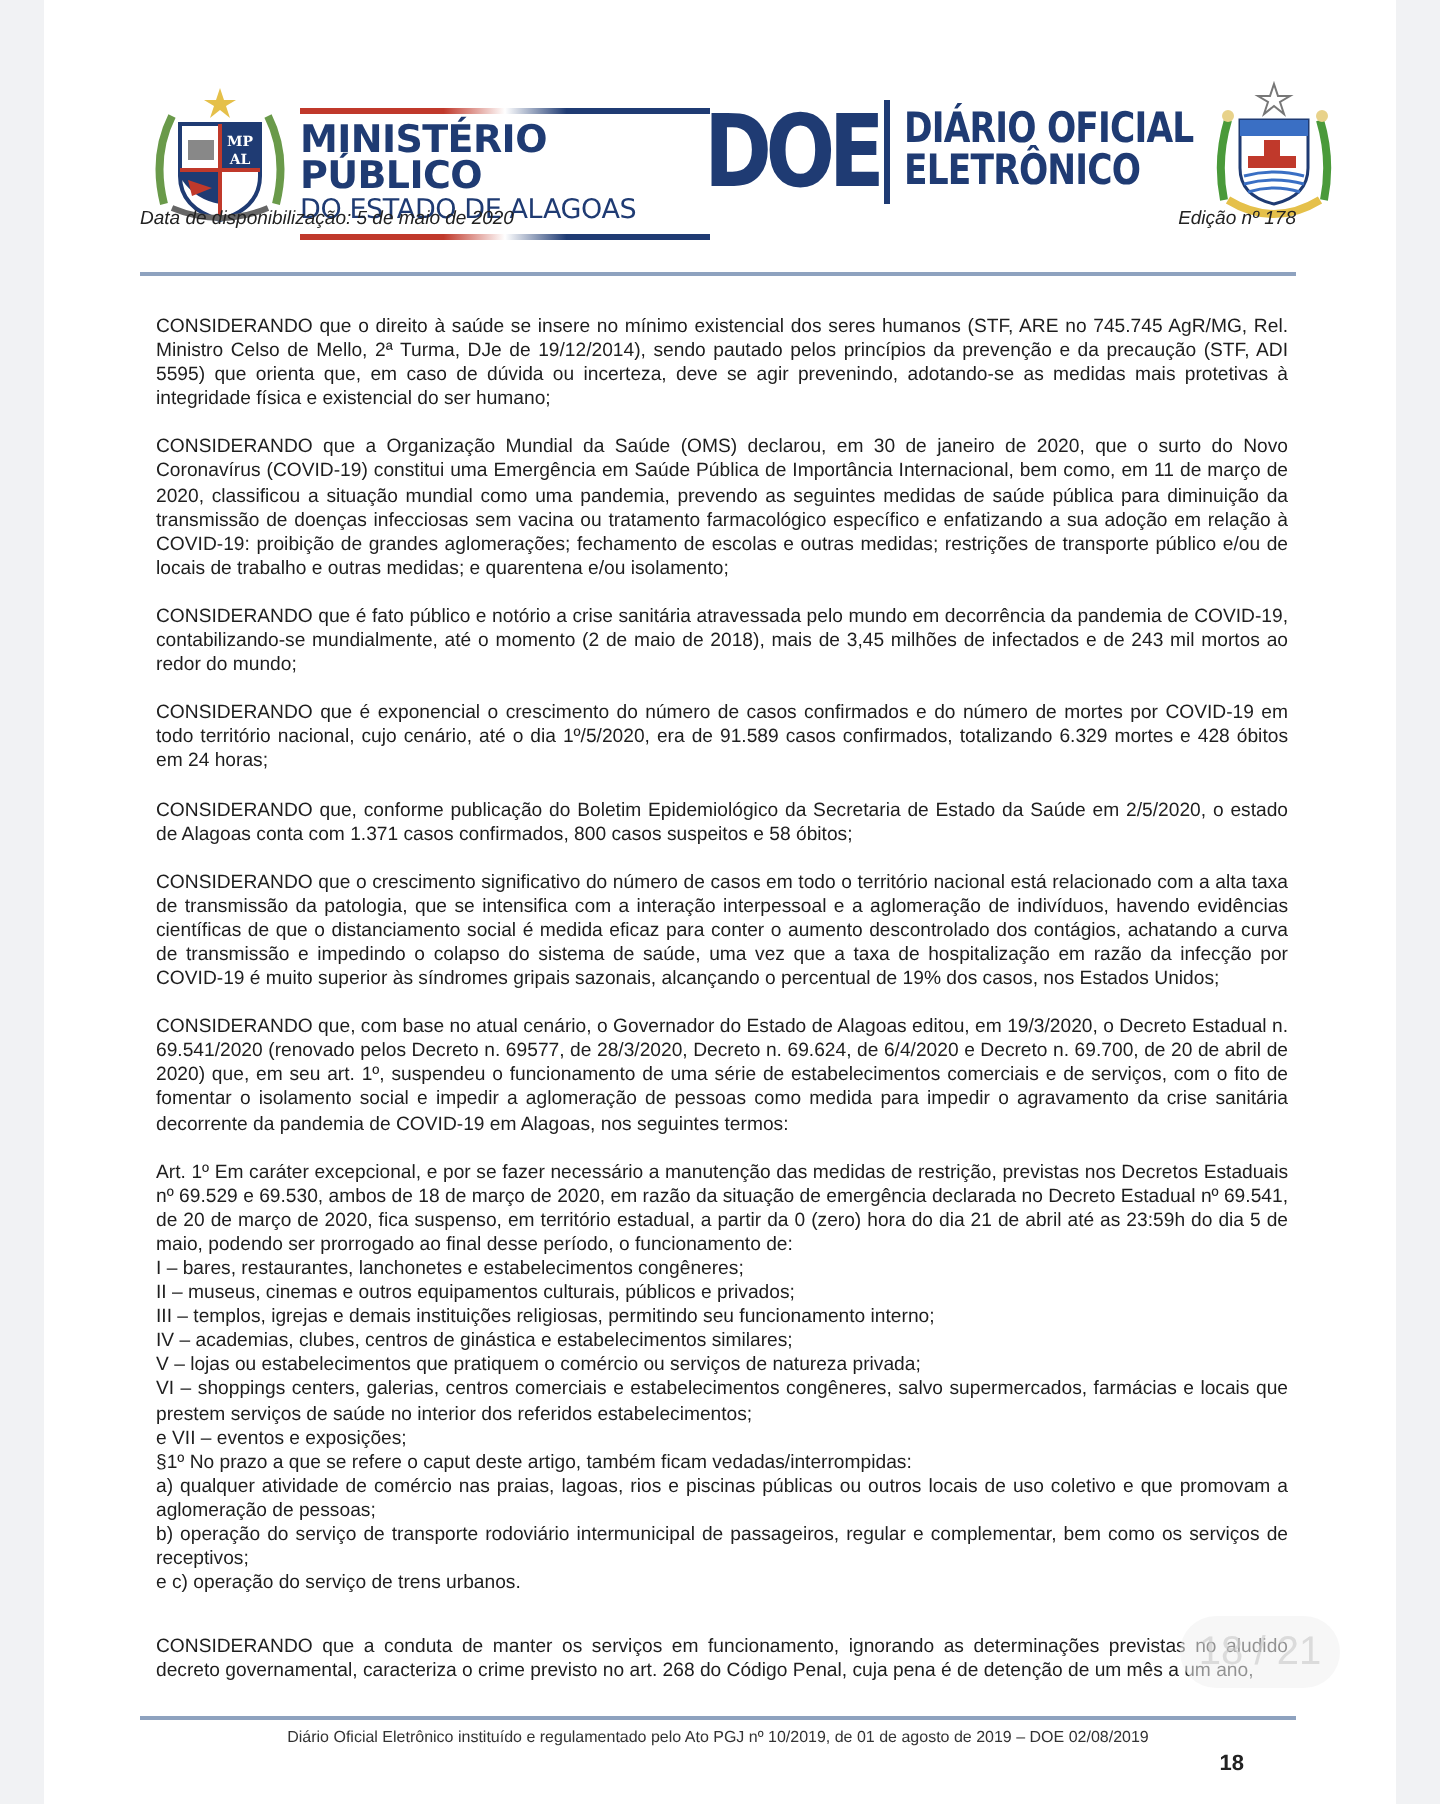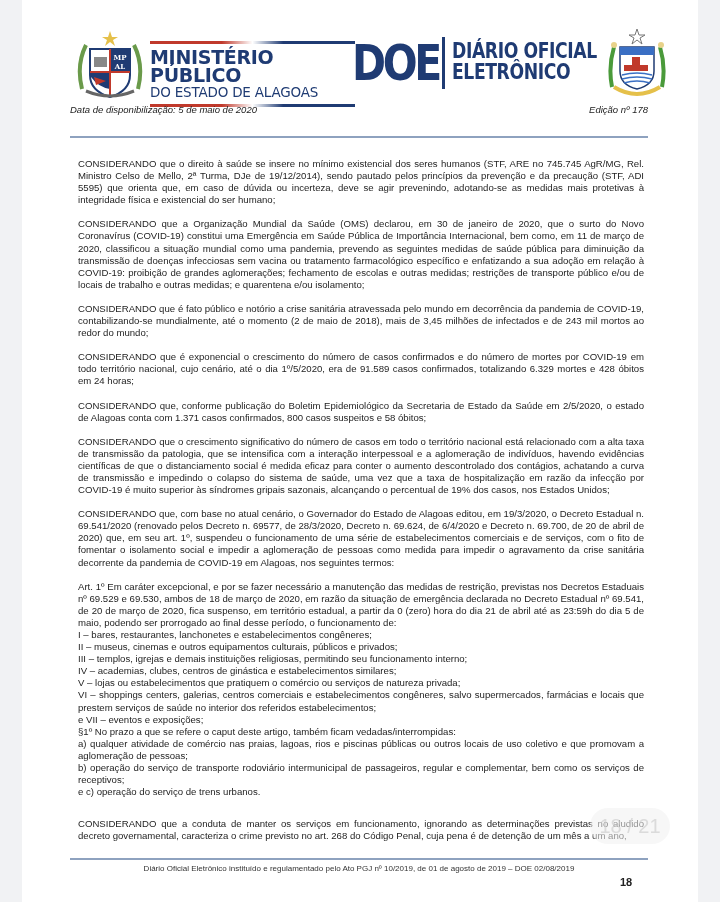--- a/index.html
+++ b/index.html
@@ -3,41 +3,41 @@
 <meta charset="utf-8">
 <style>
   html, body { margin:0; padding:0; }
   body {
     width:720px; height:902px; background:#f1f2f4; overflow:hidden;
     font-family:"Liberation Sans", sans-serif; color:#1a1a1a;
   }
   .page {
     position:absolute; left:22px; top:0; width:676px; height:902px; background:#ffffff;
   }
-  .header { position:absolute; left:48px; top:27px; width:578px; height:72px;text-decoration:underline; }
+  .header { position:absolute; left:48px; top:40px; width:578px; height:72px;text-decoration:underline; }
   .mp-seal { position:absolute; left:4px; top:2px; width:72px; height:72px; }
   .mp-name { position:absolute; left:80px; top:14px; width:210px; }
   .mp-bar { height:3px; width:205px; background:linear-gradient(90deg,#c0392b 0%,#c0392b 35%,#ffffff 50%,#1f3b73 65%,#1f3b73 100%); }
   .mp-line1 { font-family:"DejaVu Sans", sans-serif; font-weight:bold; font-size:19px; color:#1f3b73; letter-spacing:-0.3px; margin-top:4px; line-height:18px; }
   .mp-line2 { font-family:"DejaVu Sans", sans-serif; font-size:13.5px; color:#1f3b73; letter-spacing:-0.2px; line-height:16px; margin-bottom:4px; }
   .doe { position:absolute; left:282px; top:8px; font-family:"DejaVu Sans", sans-serif; font-weight:bold; font-size:50px; color:#1f3b73; letter-spacing:-4px; line-height:56px; transform:scaleX(0.82); transform-origin:left top; }
   .doe-sep { position:absolute; left:372px; top:10px; width:3px; height:52px; background:#1f3b73; }
   .diario { position:absolute; left:382px; top:14px; font-family:"DejaVu Sans", sans-serif; font-weight:bold; color:#1f3b73; font-size:21px; line-height:21px; letter-spacing:-0.5px; transform:scaleX(0.82); transform-origin:left top; }
   .al-seal { position:absolute; left:536px; top:0px; width:62px; height:72px; }
   .meta-row { position:absolute; left:48px; top:104px; width:578px; font-size:9.5px; color:#222;font-style:italic; }
   .meta-row .edicao { position:absolute; right:0; top:0; }
   .rule-top { position:absolute; left:48px; top:136px; width:578px; height:2px; background:#8ea2bf; }
   .content { position:absolute; left:56px; top:158px; width:566px; font-size:9.6px; line-height:12.1px; text-align:justify; color:#1e1e1e; }
   .content p { margin:0 0 12px 0; }
   .content .item { margin:0; }
   .content .art-block { }
   .content .gap-big { margin-top:20px; }
   .rule-bottom { position:absolute; left:48px; top:858px; width:578px; height:2px; background:#8ea2bf; }
   .footer-text { position:absolute; left:48px; top:864px; width:578px; text-align:center; font-size:8px; color:#333; }
-  .page-num { position:absolute; left:598px; top:876px; width:34px; text-align:left; font-weight:bold; font-size:11px; color:#222; }
+  .page-num { position:absolute; left:566px; top:876px; width:34px; text-align:right; font-weight:bold; font-size:11px; color:#222; }
   .overlay { position:absolute; left:568px; top:808px; width:80px; height:36px; border-radius:18px; background:rgba(240,240,240,0.55); color:rgba(200,200,200,0.6); font-size:20px; text-align:center; line-height:36px; }
 </style>
 </head>
 <body>
 
 <div class="page">
 
   <div class="header">
     <svg class="mp-seal" viewBox="0 0 72 72">
       <path d="M8 60 Q2 36 12 16" stroke="#6a9a4a" stroke-width="4" fill="none"></path>

